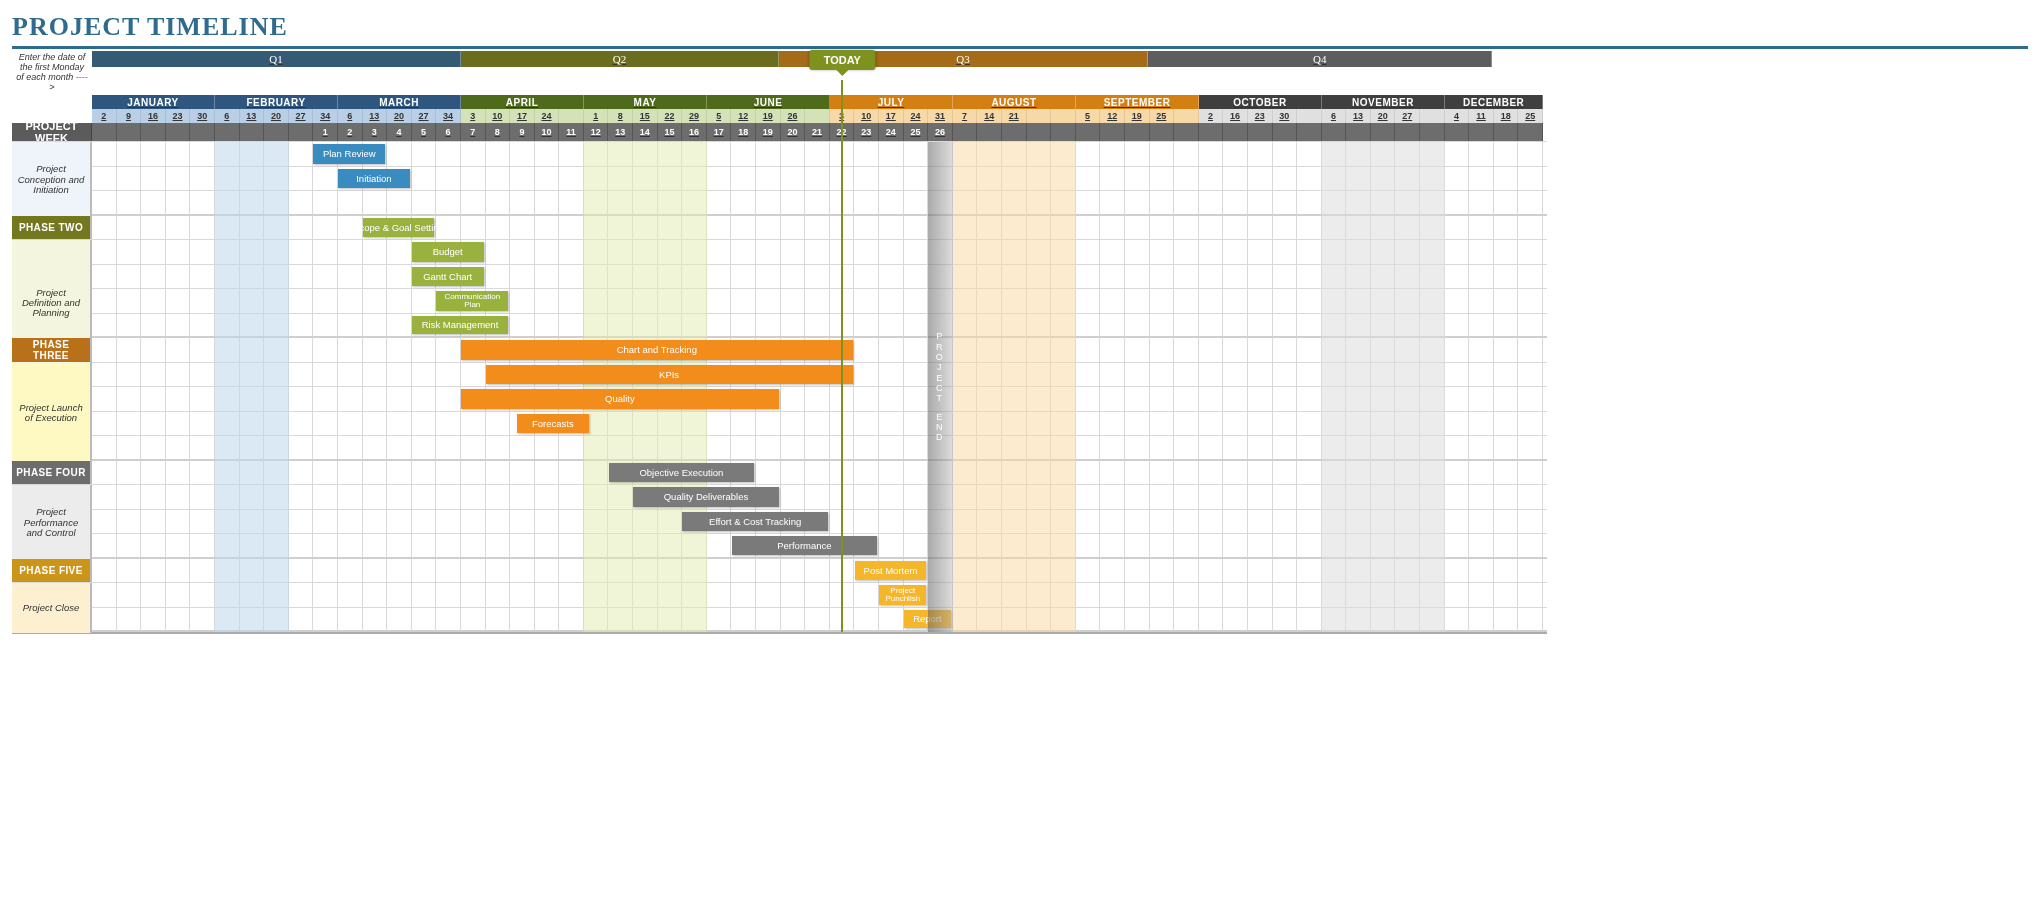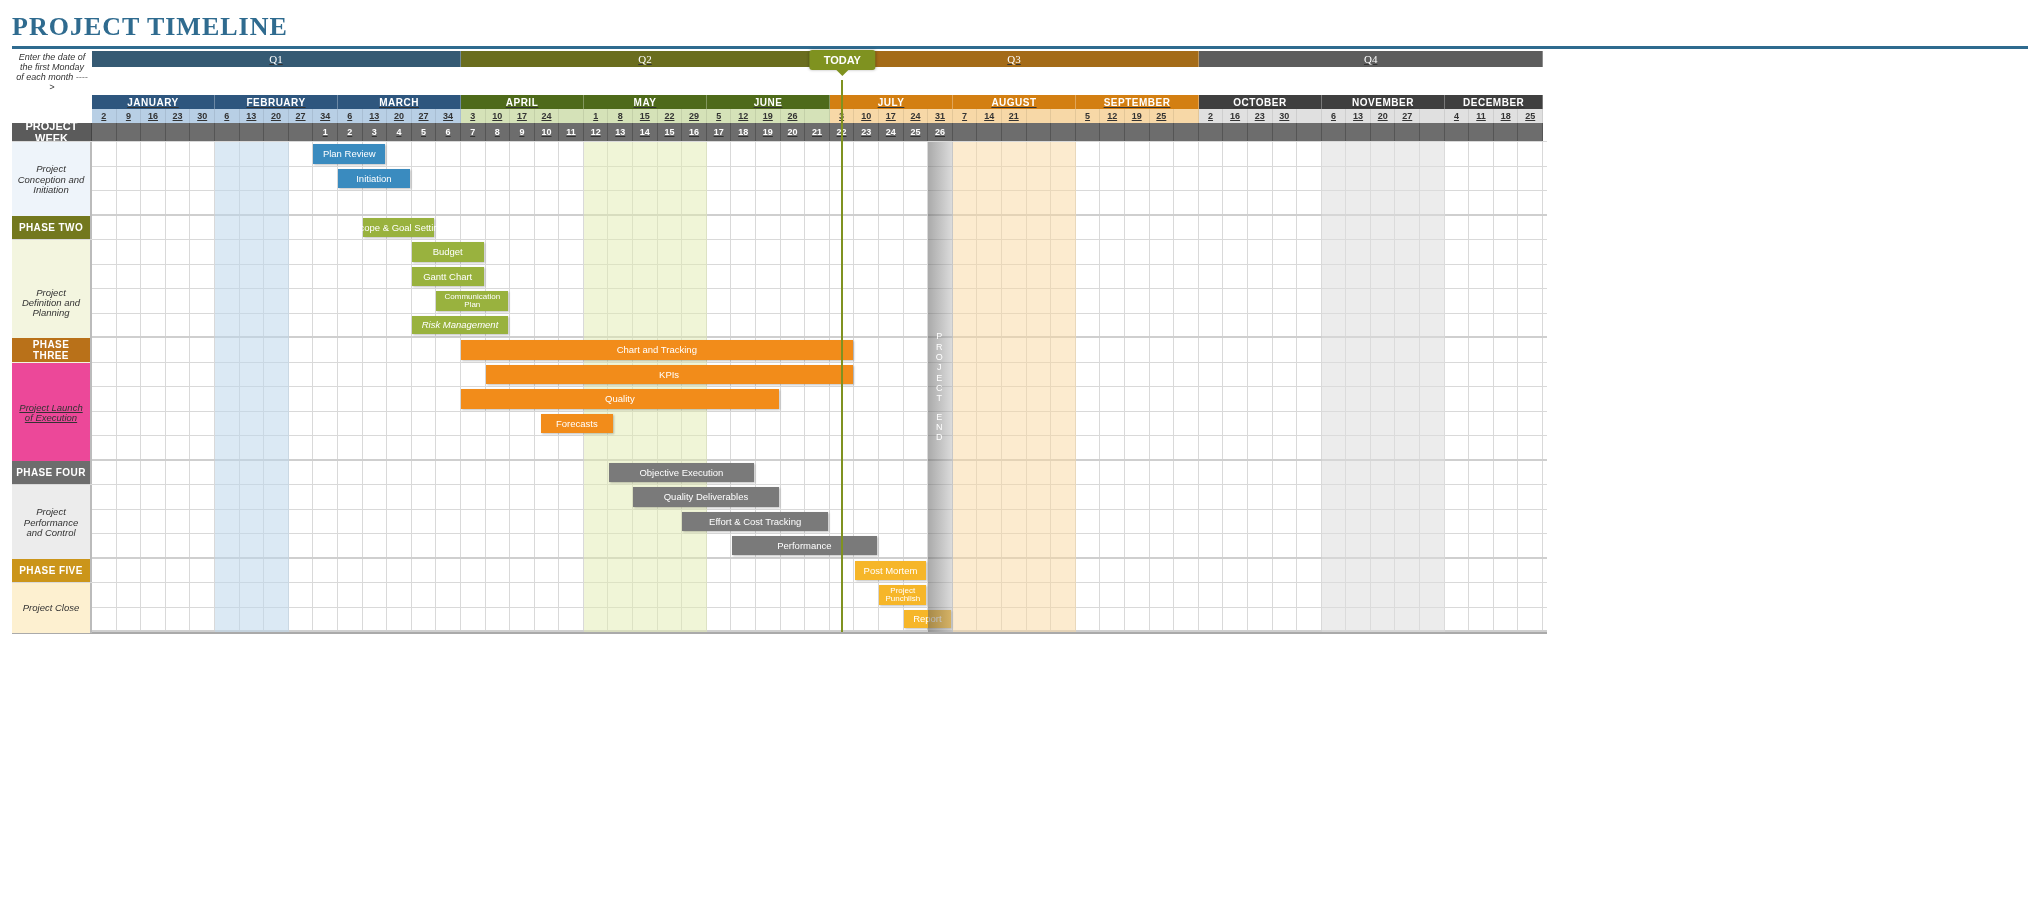--- a/index.html
+++ b/index.html
@@ -173,21 +173,21 @@
 <div class="title">PROJECT TIMELINE</div>
 
 <div class="sheet" id="sheet">
 
   <div class="row quarters">
     <div class="side-cell" style="height:44px;" rowspan="3">
       <span>Enter the date of the first Monday of each month ----&gt;</span>
     </div>
     <div class="cells" id="qcells">
         <div class="qcell" style="width: 369px; background: var(--q1);">Q1</div>
-        <div class="qcell" style="width: 369px; background: var(--q2);">Q2</div>
+        <div class="qcell" style="width: 318px; background: var(--q2);">Q2</div>
         <div class="qcell" style="width: 369px; background: var(--q3);">Q3</div>
         <div class="qcell" style="width: 344.4px; background: var(--q4);">Q4</div>
       </div>
   </div>
 
   <div class="row months">
     <div class="side-cell" style="visibility:hidden;height:14px;"></div>
     <div class="cells" id="mcells">
         <div class="mcell" style="width: 123px; background: var(--month1);">JANUARY</div>
         <div class="mcell" style="width: 123px; background: var(--month1);">FEBRUARY</div>
@@ -439,45 +439,45 @@
         </div>
         <div class="brow phase-block">
           <div class="side-cell" style="background: rgb(243, 245, 223); visibility: hidden;"></div>
           <div class="track">
             <div class="bar" style="left: 344.4px; width: 71.8px; background: var(--phase2-bar); font-size: 8px; line-height: 1; white-space: normal; text-align: center;">Communication Plan</div>
           </div>
         </div>
         <div class="brow phase-block heavy">
           <div class="side-cell" style="background: rgb(243, 245, 223); visibility: hidden;"></div>
           <div class="track">
-            <div class="bar" style="left: 319.8px; width: 96.4px; background: var(--phase2-bar); font-style: italic;">Risk Management</div>
+            <div class="bar" style="left: 319.8px; width: 96.4px; background: var(--phase2-bar);">Risk Management</div>
           </div>
         </div>
         <div class="brow phase-head">
           <div class="side-cell" style="background: var(--phase3);">PHASE THREE</div>
           <div class="track">
             <div class="bar" style="left: 369px; width: 391.6px; background: var(--phase3-bar);">Chart  and Tracking</div>
           </div>
         </div>
         <div class="brow phase-block">
-          <div class="side-cell" style="background: #ec4899; height: 101px; margin-bottom: -76.5px; z-index: 3; text-decoration: underline;">Project Launch of Execution</div>
+          <div class="side-cell" style="background: #fef9c3; height: 101px; margin-bottom: -76.5px; z-index: 3;">Project Launch of Execution</div>
           <div class="track">
             <div class="bar" style="left: 393.6px; width: 367px; background: var(--phase3-bar);">KPIs</div>
           </div>
         </div>
         <div class="brow phase-block">
           <div class="side-cell" style="background: rgb(252, 236, 211); visibility: hidden;"></div>
           <div class="track">
             <div class="bar" style="left: 369px; width: 317.8px; background: var(--phase3-bar);">Quality</div>
           </div>
         </div>
         <div class="brow phase-block">
           <div class="side-cell" style="background: rgb(252, 236, 211); visibility: hidden;"></div>
           <div class="track">
-            <div class="bar" style="left: 449px; width: 71.8px; background: var(--phase3-bar);">Forecasts</div>
+            <div class="bar" style="left: 425px; width: 71.8px; background: var(--phase3-bar);">Forecasts</div>
           </div>
         </div>
         <div class="brow phase-block heavy">
           <div class="side-cell" style="background: rgb(252, 236, 211); visibility: hidden;"></div>
           <div class="track"></div>
         </div>
         <div class="brow phase-head">
           <div class="side-cell" style="background: var(--phase4);">PHASE FOUR</div>
           <div class="track">
             <div class="bar" style="left: 516.6px; width: 145.6px; background: var(--phase4-bar);">Objective Execution</div>

